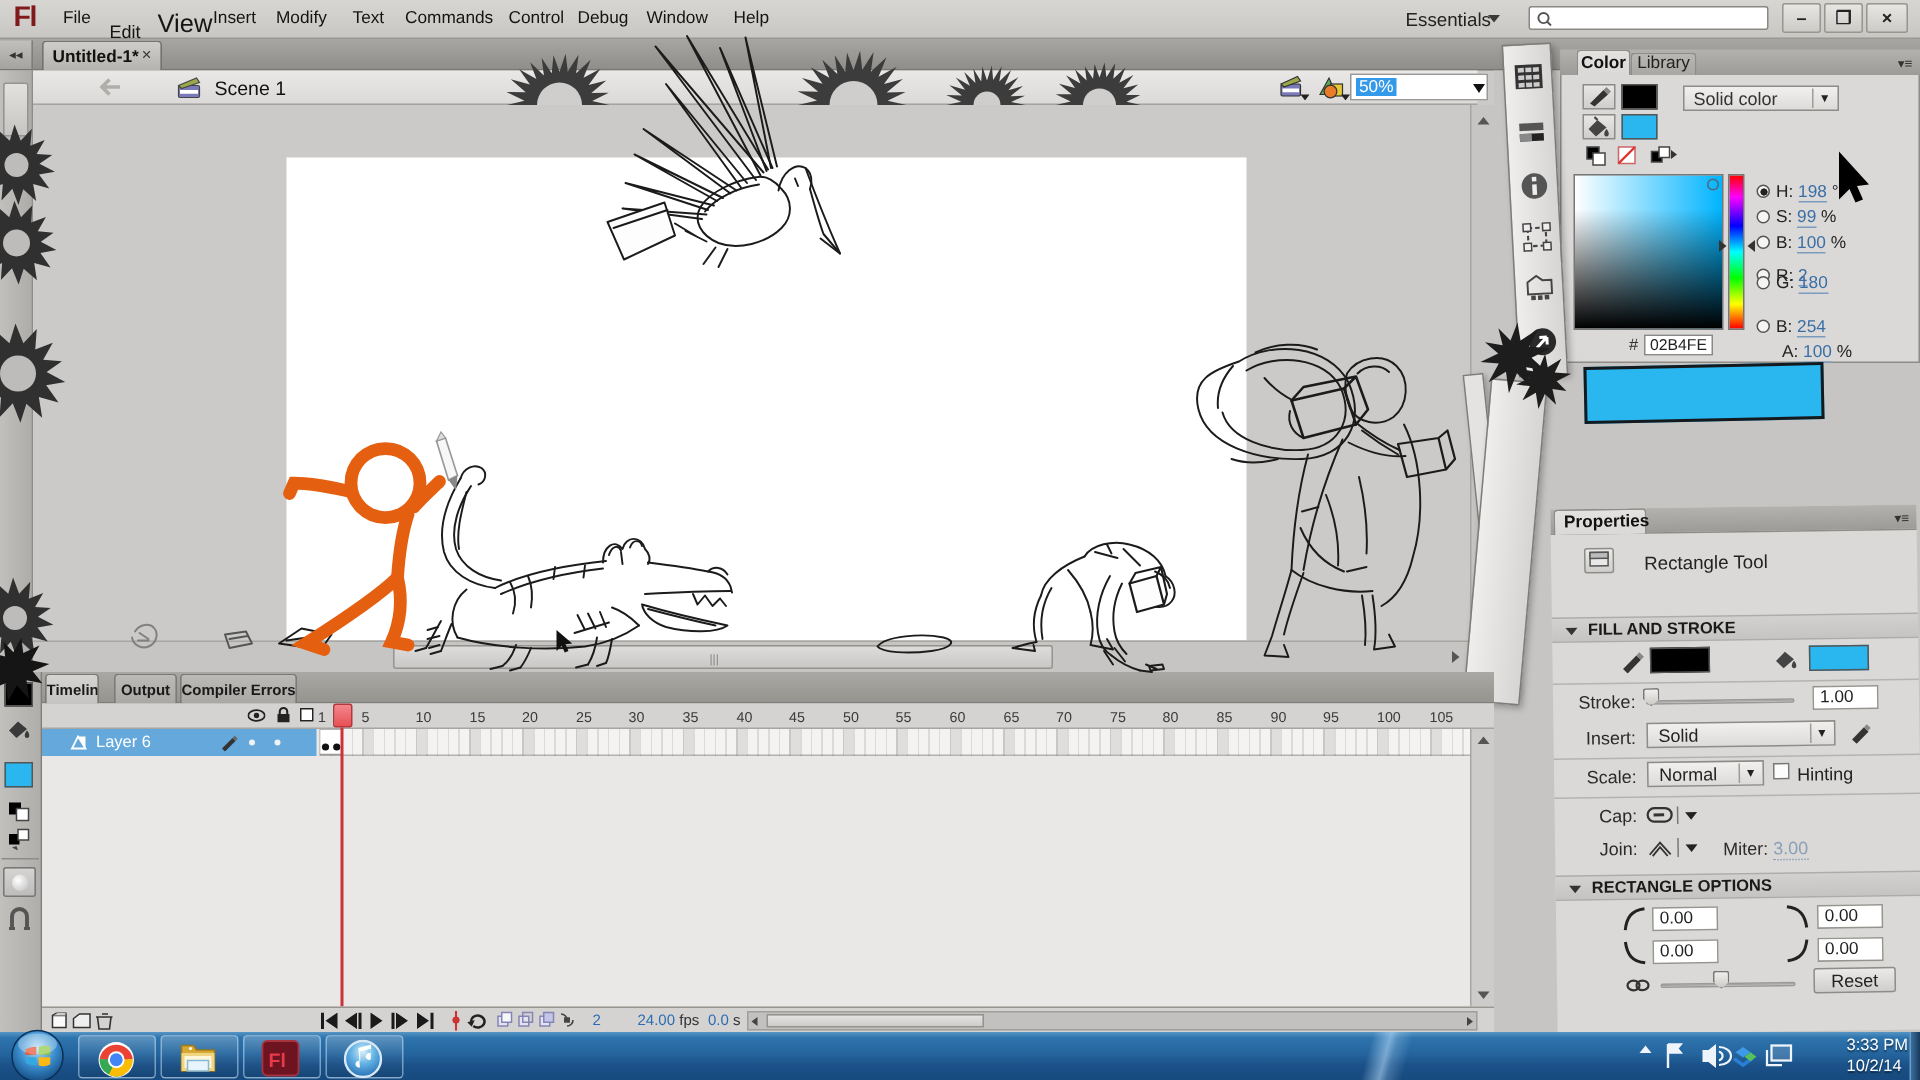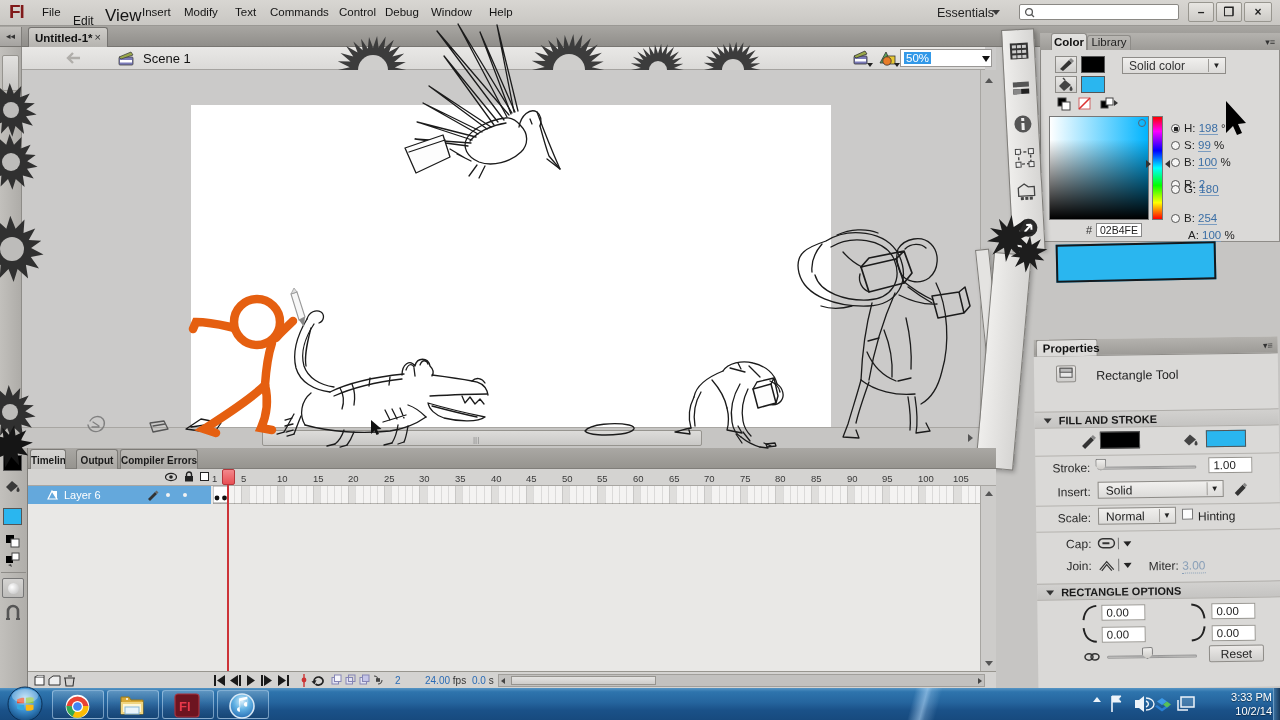--- a/index.html
+++ b/index.html
@@ -95,21 +95,21 @@
 #tlsb{position:absolute;left:470px;top:2px;width:460px;height:13px;background:#c2c1bf;border:1px solid #a19f9b}
 #tlsbthumb{position:absolute;left:12px;top:1px;width:130px;height:9px;background:linear-gradient(#e4e3e1,#cdccca);border:1px solid #96948f}
 #playhead{position:absolute;left:194px;top:21px;width:13px;height:16px;background:linear-gradient(#f2888c,#e85055);border:1px solid #b5373c;border-radius:2px}
 #phline{position:absolute;left:199px;top:37px;width:2px;height:186px;background:#cc3338}
 
 #ltools{left:0;top:448px;width:28px;height:240px;background:linear-gradient(90deg,#c2c0bc,#b0aeaa);border-right:1px solid #807e7a}
 
 #taskbar{left:0;top:688px;width:1280px;height:32px;background:linear-gradient(#5695c4 0%,#2e74ad 12%,#25659e 45%,#1a5188 70%,#174a7e 100%)}
 #taskbar .btn{position:absolute;top:2px;width:52px;height:29px;border-radius:3px;border:1px solid rgba(190,220,245,.55);background:linear-gradient(rgba(255,255,255,.22),rgba(255,255,255,.05) 45%,rgba(0,0,0,.08))}
 #tray{position:absolute;right:78px;top:0;height:32px}
-#clock{position:absolute;right:8px;top:2px;color:#fff;font-size:11px;text-align:right;line-height:14px;text-shadow:0 1px 1px rgba(0,0,0,.5)}
+#clock{position:absolute;right:8px;top:2px;color:#fff;font-size:11px;text-align:left;line-height:14px;text-shadow:0 1px 1px rgba(0,0,0,.5)}
 #showdesk{position:absolute;right:0;top:0;width:7px;height:32px;background:linear-gradient(90deg,#3a6f9e,#183a5c);border-left:1px solid #6d9cc2}
 #streak{position:absolute;left:895px;top:0;width:60px;height:32px;background:linear-gradient(105deg,transparent 30%,rgba(190,225,255,.55) 48%,rgba(190,225,255,.25) 55%,transparent 70%)}
 </style></head>
 <body>
 
 <div id="menubar" class="abs"></div>
 <div id="fllogo">Fl</div>
 <span class="abs" style="left:42px;top:6px;font-size:11.5px;color:#141414">File</span>
 <span class="abs" style="left:73px;top:14px;font-size:12px;color:#141414">Edit</span>
 <span class="abs" style="left:105px;top:6px;font-size:17px;color:#141414">View</span>

